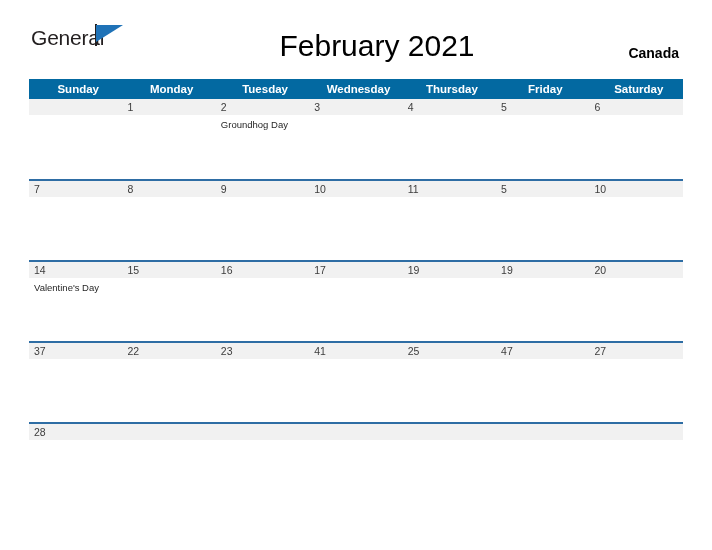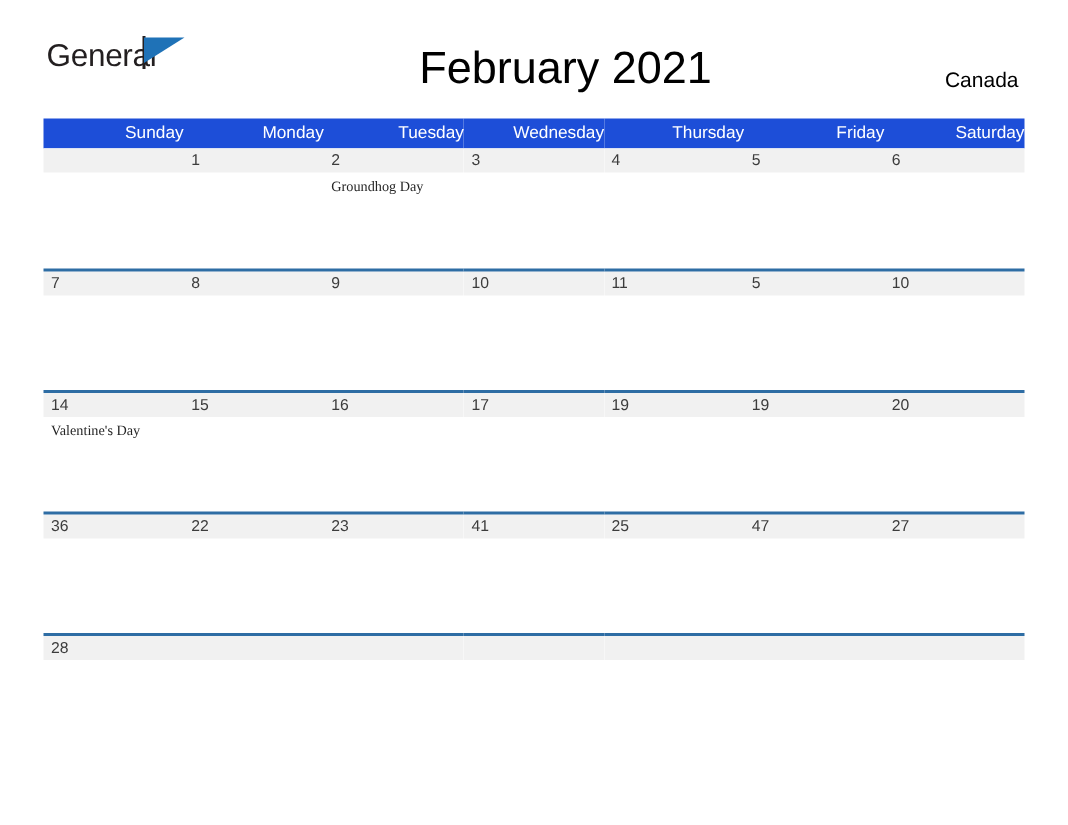--- a/index.html
+++ b/index.html
@@ -86,40 +86,40 @@
     margin: 0;
     padding-left: 42px;
   }
 
   .region-label {
     position: absolute;
     right: 33px;
     top: 45px;
     font-size: 14px;
     color: #000000;
-    font-weight: normal;
+    font-weight: bold;
     margin-left: 17px;
   }
 
   
   .calendar {
     position: absolute;
     left: 29px;
     top: 79px;
     width: 654px;
     border-collapse: collapse;
     table-layout: fixed;
   }
 
   .calendar th {
-    background: #1d4ed8;
+    background: #0369a1;
     color: #ffffff;
     font-size: 11.5px;
-    font-weight: normal;
-    text-align: right;
+    font-weight: bold;
+    text-align: center;
     padding: 4px 0 4px 5px;
     height: 16px;
     box-sizing: border-box;
   }
 
   .calendar td {
     vertical-align: top;
     padding: 0;
     border-top: 2px solid #2e6da4;
     height: 81px;
@@ -141,21 +141,20 @@
     box-sizing: border-box;
     line-height: 10px;
   }
 
   .event {
     display: block;
     font-size: 9.5px;
     color: #262626;
     padding: 4px 3px 0 5px;
     line-height: 12px;
-    font-family: Liberation Serif, serif;
   }
 
   .week-last td {
     height: 30px;
   }
   .week-last .daynum {
     height: 16px;
   }
 </style>
 </head>
@@ -279,21 +278,21 @@
           <span class="event"></span>
         </td>
         <td>
           <span class="daynum">20</span>
           <span class="event"></span>
         </td>
       </tr>
 
       <tr>
         <td>
-          <span class="daynum">36</span>
+          <span class="daynum">37</span>
           <span class="event"></span>
         </td>
         <td>
           <span class="daynum">22</span>
           <span class="event"></span>
         </td>
         <td>
           <span class="daynum">23</span>
           <span class="event"></span>
         </td>

